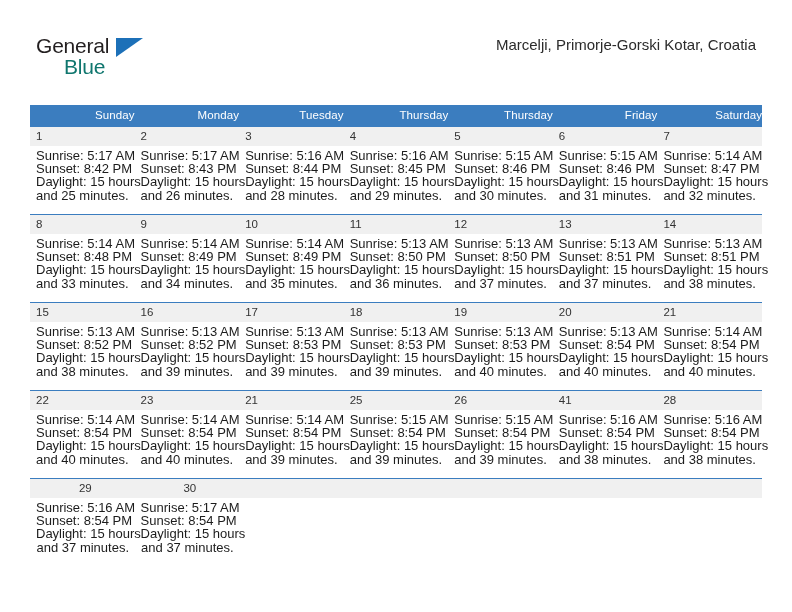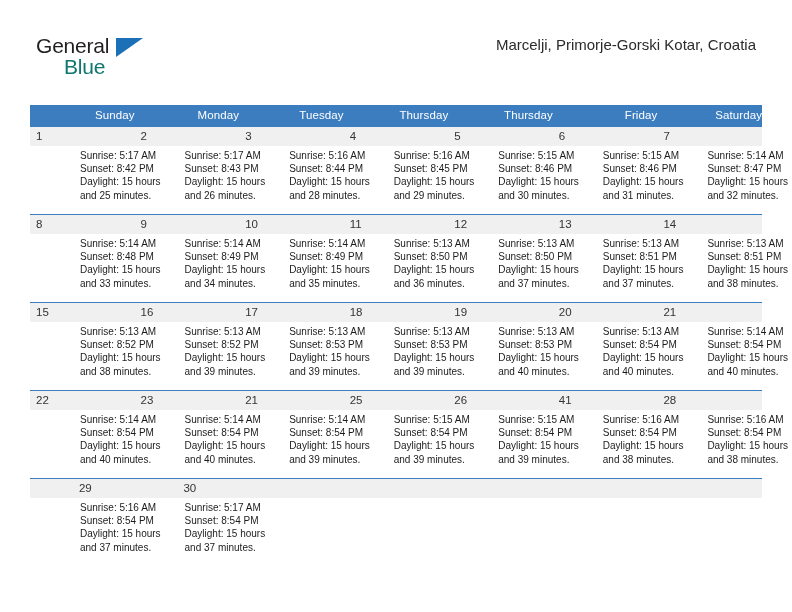--- a/index.html
+++ b/index.html
@@ -131,24 +131,23 @@
     background: #f0f0f0;
     font-size: 11.5px;
     color: #333333;
     padding: 3px 0 4px 6px;
     line-height: 12px;
     height: 12px;
     box-sizing: content-box;
   }
   .details {
     padding: 3px 5px 0 6px;
-    font-size: 10px;
+    font-size: 13px;
     line-height: 13.2px;
     color: #1c1c1c;
-    margin-left: 44px;
   }
   .details div { white-space: nowrap; }
   td.blank .daynum { background: #f0f0f0; }
 </style>
 </head>
 <body>
 
 <div class="page">
 
   <div class="header">

